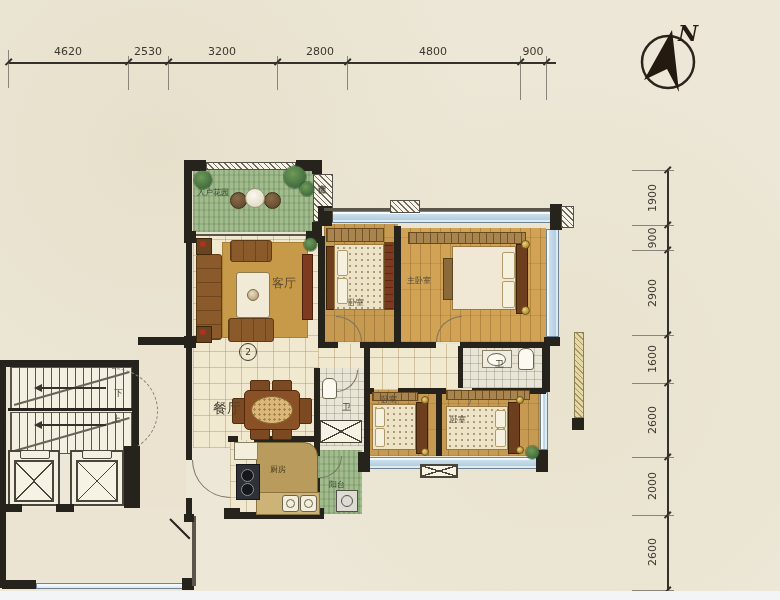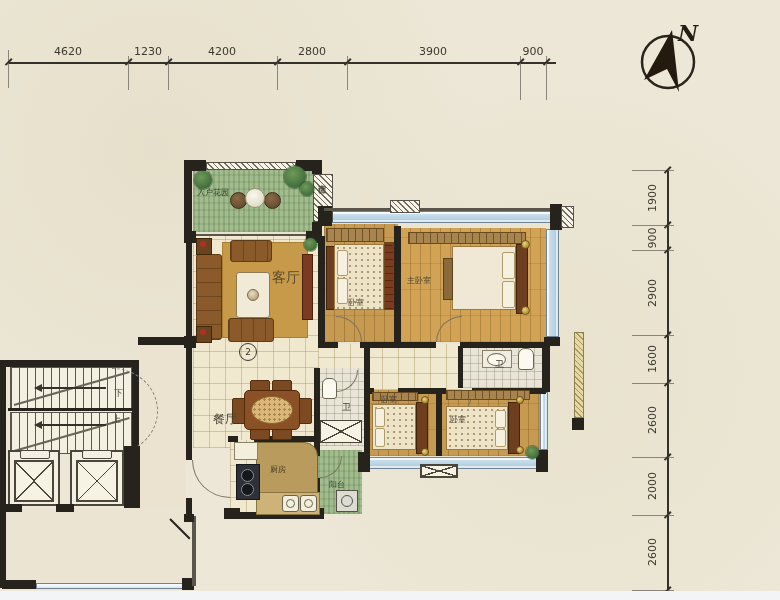--- a/index.html
+++ b/index.html
@@ -66,24 +66,24 @@
     <div class="ext" style="left:520px;top:56px;width:1px;height:44px"></div>
     <div class="ext" style="left:546px;top:56px;width:1px;height:44px"></div>
     <div class="slash" style="left:4px;top:61px"></div>
     <div class="slash" style="left:124px;top:61px"></div>
     <div class="slash" style="left:164px;top:61px"></div>
     <div class="slash" style="left:273px;top:61px"></div>
     <div class="slash" style="left:343px;top:61px"></div>
     <div class="slash" style="left:516px;top:61px"></div>
     <div class="slash" style="left:542px;top:61px"></div>
     <div class="dim" style="left:38px;top:46px">4620</div>
-    <div class="dim" style="left:118px;top:46px">1230</div>
-    <div class="dim" style="left:192px;top:46px">4200</div>
-    <div class="dim" style="left:282px;top:46px">2800</div>
-    <div class="dim" style="left:403px;top:46px">3900</div>
+    <div class="dim" style="left:118px;top:46px">2530</div>
+    <div class="dim" style="left:192px;top:46px">3200</div>
+    <div class="dim" style="left:290px;top:46px">2800</div>
+    <div class="dim" style="left:403px;top:46px">4800</div>
     <div class="dim" style="left:503px;top:46px">900</div>
   </div>
 
   <div>
     <div class="dline" style="left:667px;top:170px;width:1.5px;height:420px"></div>
     <div class="ext" style="left:632px;top:170px;width:42px;height:1px"></div>
     <div class="ext" style="left:632px;top:225px;width:42px;height:1px"></div>
     <div class="ext" style="left:632px;top:250px;width:42px;height:1px"></div>
     <div class="ext" style="left:632px;top:335px;width:42px;height:1px"></div>
     <div class="ext" style="left:632px;top:383px;width:42px;height:1px"></div>
@@ -206,34 +206,34 @@
   <div class="sofa" style="left:230px;top:240px;width:42px;height:22px;background:repeating-linear-gradient(90deg,rgba(60,30,5,.35) 0 1px,transparent 1px 12px),#8a5a2b"></div>
   <div class="sofa" style="left:228px;top:318px;width:46px;height:24px;background:repeating-linear-gradient(90deg,rgba(60,30,5,.35) 0 1px,transparent 1px 12px),#8a5a2b"></div>
   <div class="p" style="left:236px;top:272px;width:32px;height:44px;background:#f1ead6;border:1px solid #8a7a54;border-radius:3px"></div>
   <div class="p" style="left:247px;top:289px;width:10px;height:10px;border-radius:50%;background:radial-gradient(circle at 40% 35%,#e8dfc2,#a89264);border:1px solid #7a6a44"></div>
   <div class="p" style="left:196px;top:238px;width:14px;height:15px;background:#6a4420;border:1px solid #3f2708"></div>
   <div class="p" style="left:196px;top:326px;width:14px;height:15px;background:#6a4420;border:1px solid #3f2708"></div>
   <div class="p" style="left:200px;top:241px;width:6px;height:6px;border-radius:50%;background:#b03020"></div>
   <div class="p" style="left:200px;top:329px;width:6px;height:6px;border-radius:50%;background:#b03020"></div>
   <div class="p" style="left:302px;top:254px;width:9px;height:64px;background:#7c3a22;border:1px solid #4a2008"></div>
   <div class="plant" style="left:304px;top:238px;width:13px;height:13px"></div>
-  <div class="lbl" style="left:272px;top:270px;font-size:14px;color:#5a4a30">客厅</div>
+  <div class="lbl" style="left:272px;top:277px;font-size:12px;color:#5a4a30">客厅</div>
   <div class="p" style="left:239px;top:343px;width:16px;height:16px;border:1px solid #3a362e;border-radius:50%;text-align:center;font-size:9px;line-height:16px;color:#3a362e">
     <span>2</span>
   </div>
 
   <div class="chair" style="left:232px;top:398px;width:12px;height:24px"></div>
   <div class="chair" style="left:298px;top:398px;width:12px;height:24px"></div>
   <div class="chair" style="left:250px;top:380px;width:18px;height:10px"></div>
   <div class="chair" style="left:272px;top:380px;width:18px;height:10px"></div>
   <div class="chair" style="left:250px;top:428px;width:18px;height:10px"></div>
   <div class="chair" style="left:272px;top:428px;width:18px;height:10px"></div>
   <div class="p" style="left:244px;top:390px;width:54px;height:38px;background:#8a5126;border:1px solid #53290c;border-radius:5px"></div>
   <div class="p" style="left:251px;top:396px;width:40px;height:26px;background:radial-gradient(rgba(120,80,30,.5) 1px,transparent 1.3px),#d9b87a;background-size:5px 5px;border-radius:50%;border:1px solid #8a6030"></div>
-  <div class="lbl" style="left:213px;top:413px;font-size:12px">餐厅</div>
+  <div class="lbl" style="left:213px;top:401px;font-size:14px">餐厅</div>
 
   <div class="p" style="left:256px;top:442px;width:60px;height:50px;background:#b99b5e;border:1px solid #7a6430;border-radius:0 14px 0 0"></div>
   <div class="p" style="left:256px;top:492px;width:62px;height:21px;background:#cdb377;border:1px solid #8a7440"></div>
   <div class="p" style="left:234px;top:442px;width:22px;height:16px;background:#f4efdd;border:1px solid #8a8268"></div>
   <div class="p" style="left:236px;top:464px;width:22px;height:34px;background:#2e3238;border:1px solid #15171a"></div>
   <div class="p" style="left:241px;top:469px;width:11px;height:11px;border-radius:50%;background:#15171a;border:1.5px solid #8a8f96"></div>
   <div class="p" style="left:241px;top:483px;width:11px;height:11px;border-radius:50%;background:#15171a;border:1.5px solid #8a8f96"></div>
   <div class="p" style="left:282px;top:495px;width:15px;height:15px;background:#f4efdd;border:1px solid #6a6450;border-radius:3px"></div>
   <div class="p" style="left:300px;top:495px;width:15px;height:15px;background:#f4efdd;border:1px solid #6a6450;border-radius:3px"></div>
   <div class="p" style="left:286px;top:499px;width:7px;height:7px;border-radius:50%;border:1px solid #6a6450"></div>

